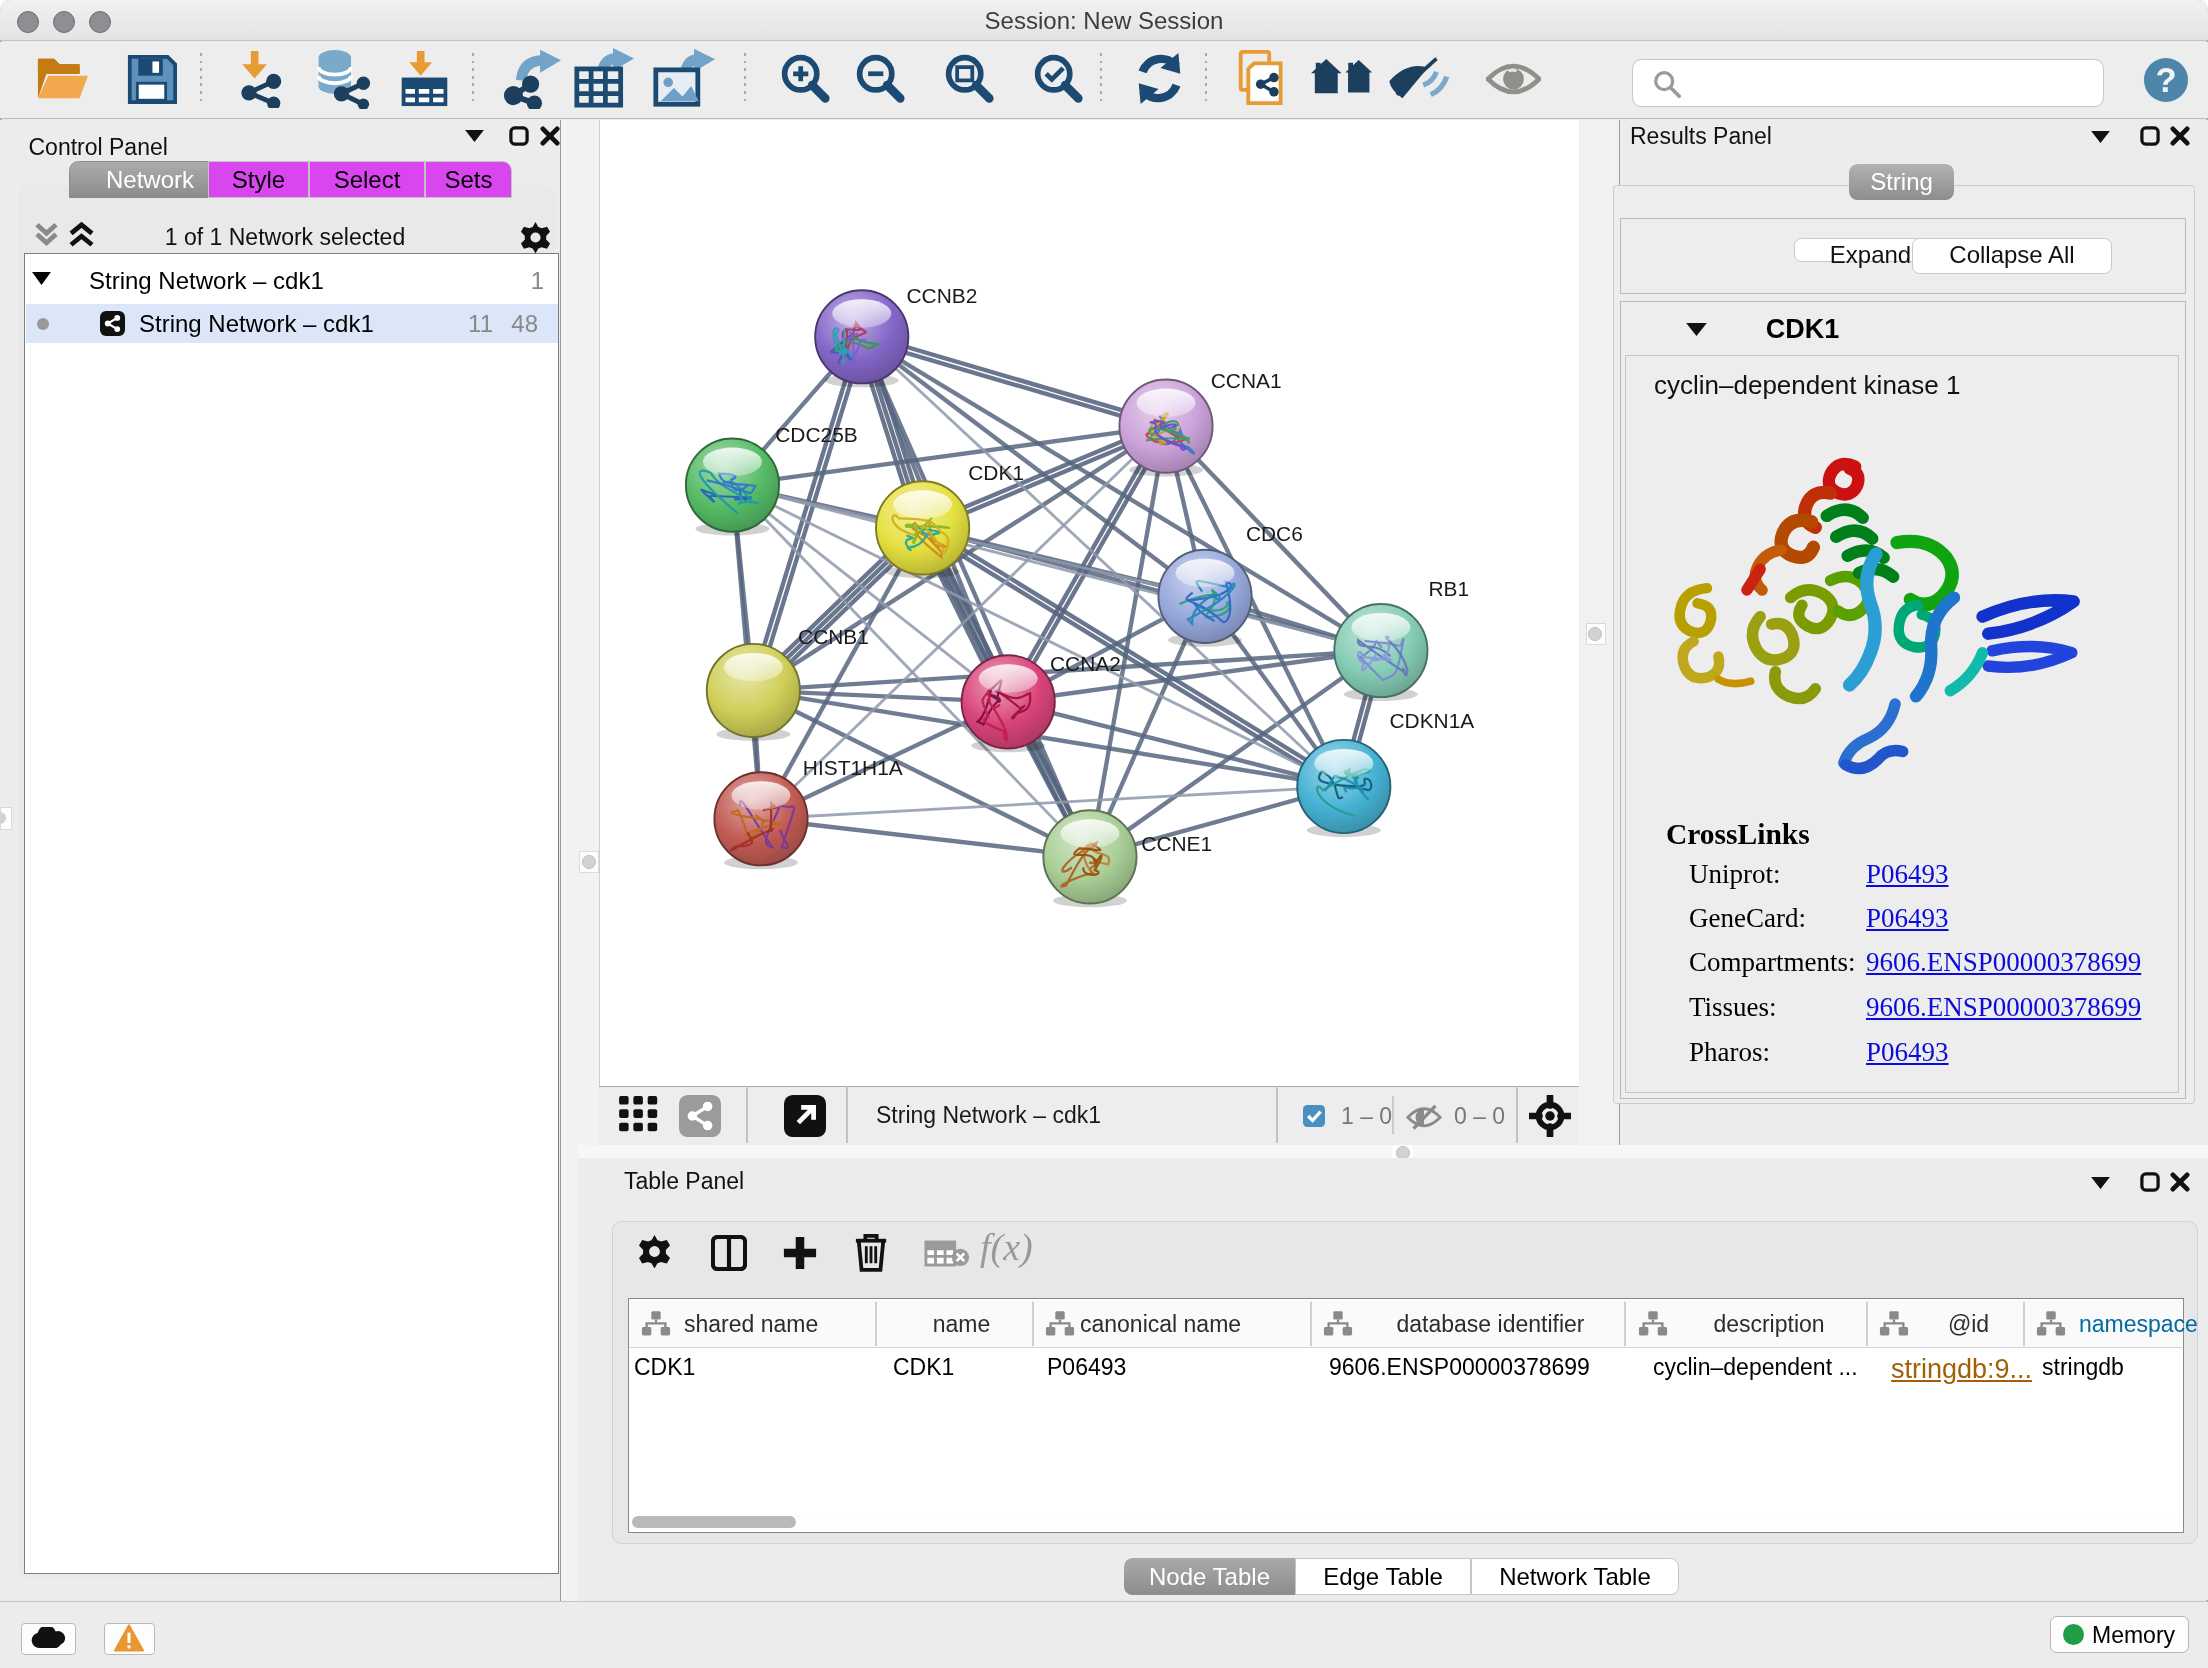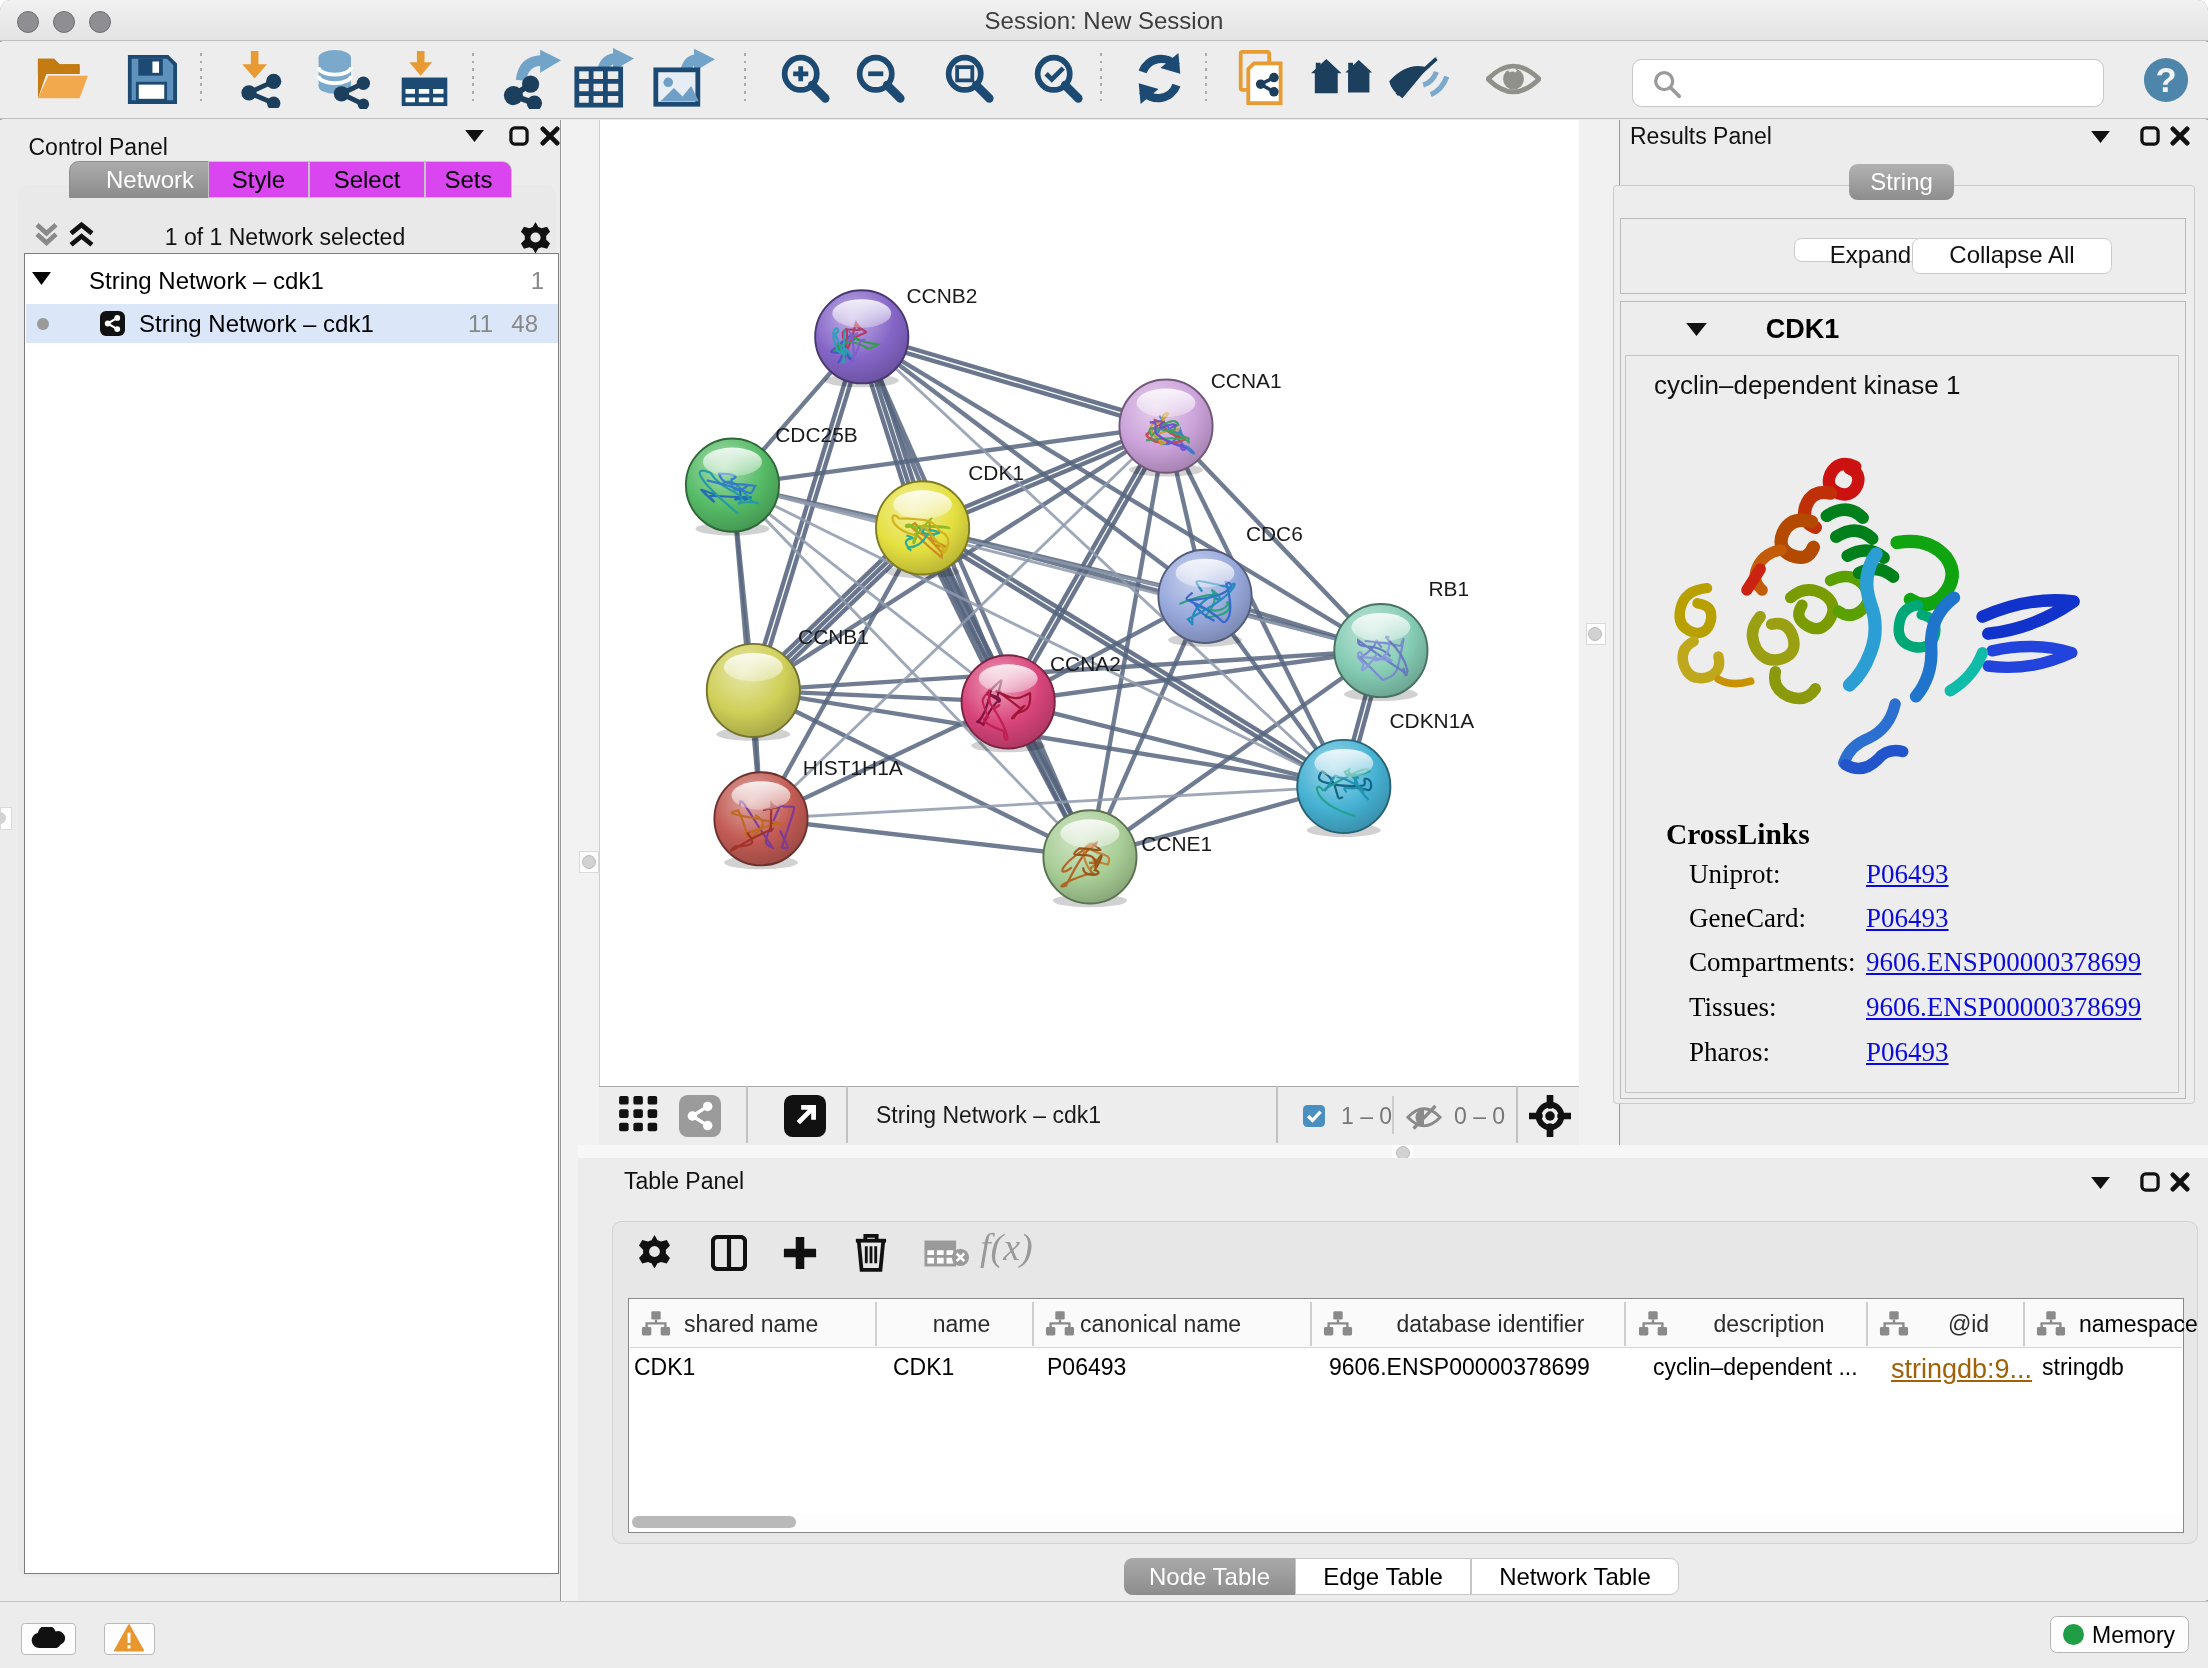--- a/index.html
+++ b/index.html
@@ -706,21 +706,21 @@
     </svg>
   <div class="abs" style="left:1914px;top:1311px;width:109px;text-align:center;font-size:23px;color:#2c2c2c;">@id</div>
   <svg class="abs" style="left:2036px;top:1310px;" width="30" height="28.5" viewBox="0 0 32 30">
       <g fill="#8a8a8a">
         <rect x="11" y="1" width="10" height="9" rx="1.5"></rect>
         <rect x="1" y="18" width="10" height="9" rx="1.5"></rect>
         <rect x="21" y="18" width="10" height="9" rx="1.5"></rect>
         <path d="M16 10 v5 M6 18 v-4 h20 v4" stroke="#8a8a8a" stroke-width="2.5" fill="none"></path>
       </g>
     </svg>
-  <div class="abs" style="left:2079px;top:1311px;font-size:23px;color:#000000;white-space:nowrap;">namespace</div>
+  <div class="abs" style="left:2079px;top:1311px;font-size:23px;color:#0369a1;white-space:nowrap;">namespace</div>
   <div class="abs" style="left:634px;top:1354px;font-size:23px;color:#000;white-space:nowrap;">CDK1</div>
   <div class="abs" style="left:893px;top:1354px;font-size:23px;color:#000;white-space:nowrap;">CDK1</div>
   <div class="abs" style="left:1047px;top:1354px;font-size:23px;color:#000;white-space:nowrap;">P06493</div>
   <div class="abs" style="left:1329px;top:1354px;font-size:23px;color:#000;white-space:nowrap;">9606.ENSP00000378699</div>
   <div class="abs" style="left:1653px;top:1354px;font-size:23px;color:#000;white-space:nowrap;">cyclin–dependent ...</div>
   <div class="abs" style="left:1891px;top:1354px;font-size:27px;color:#a16207;white-space:nowrap;text-decoration:underline;">stringdb:9...</div>
   <div class="abs" style="left:2042px;top:1354px;font-size:23px;color:#000;white-space:nowrap;">stringdb</div>
   <div class="abs" style="left:632px;top:1514px;width:1550px;height:16px;background:#fdfdfd;"></div>
   <div class="abs" style="left:632px;top:1516px;width:164px;height:12.4px;background:#b9b9b9;border-radius:6.7px;"></div>
 

